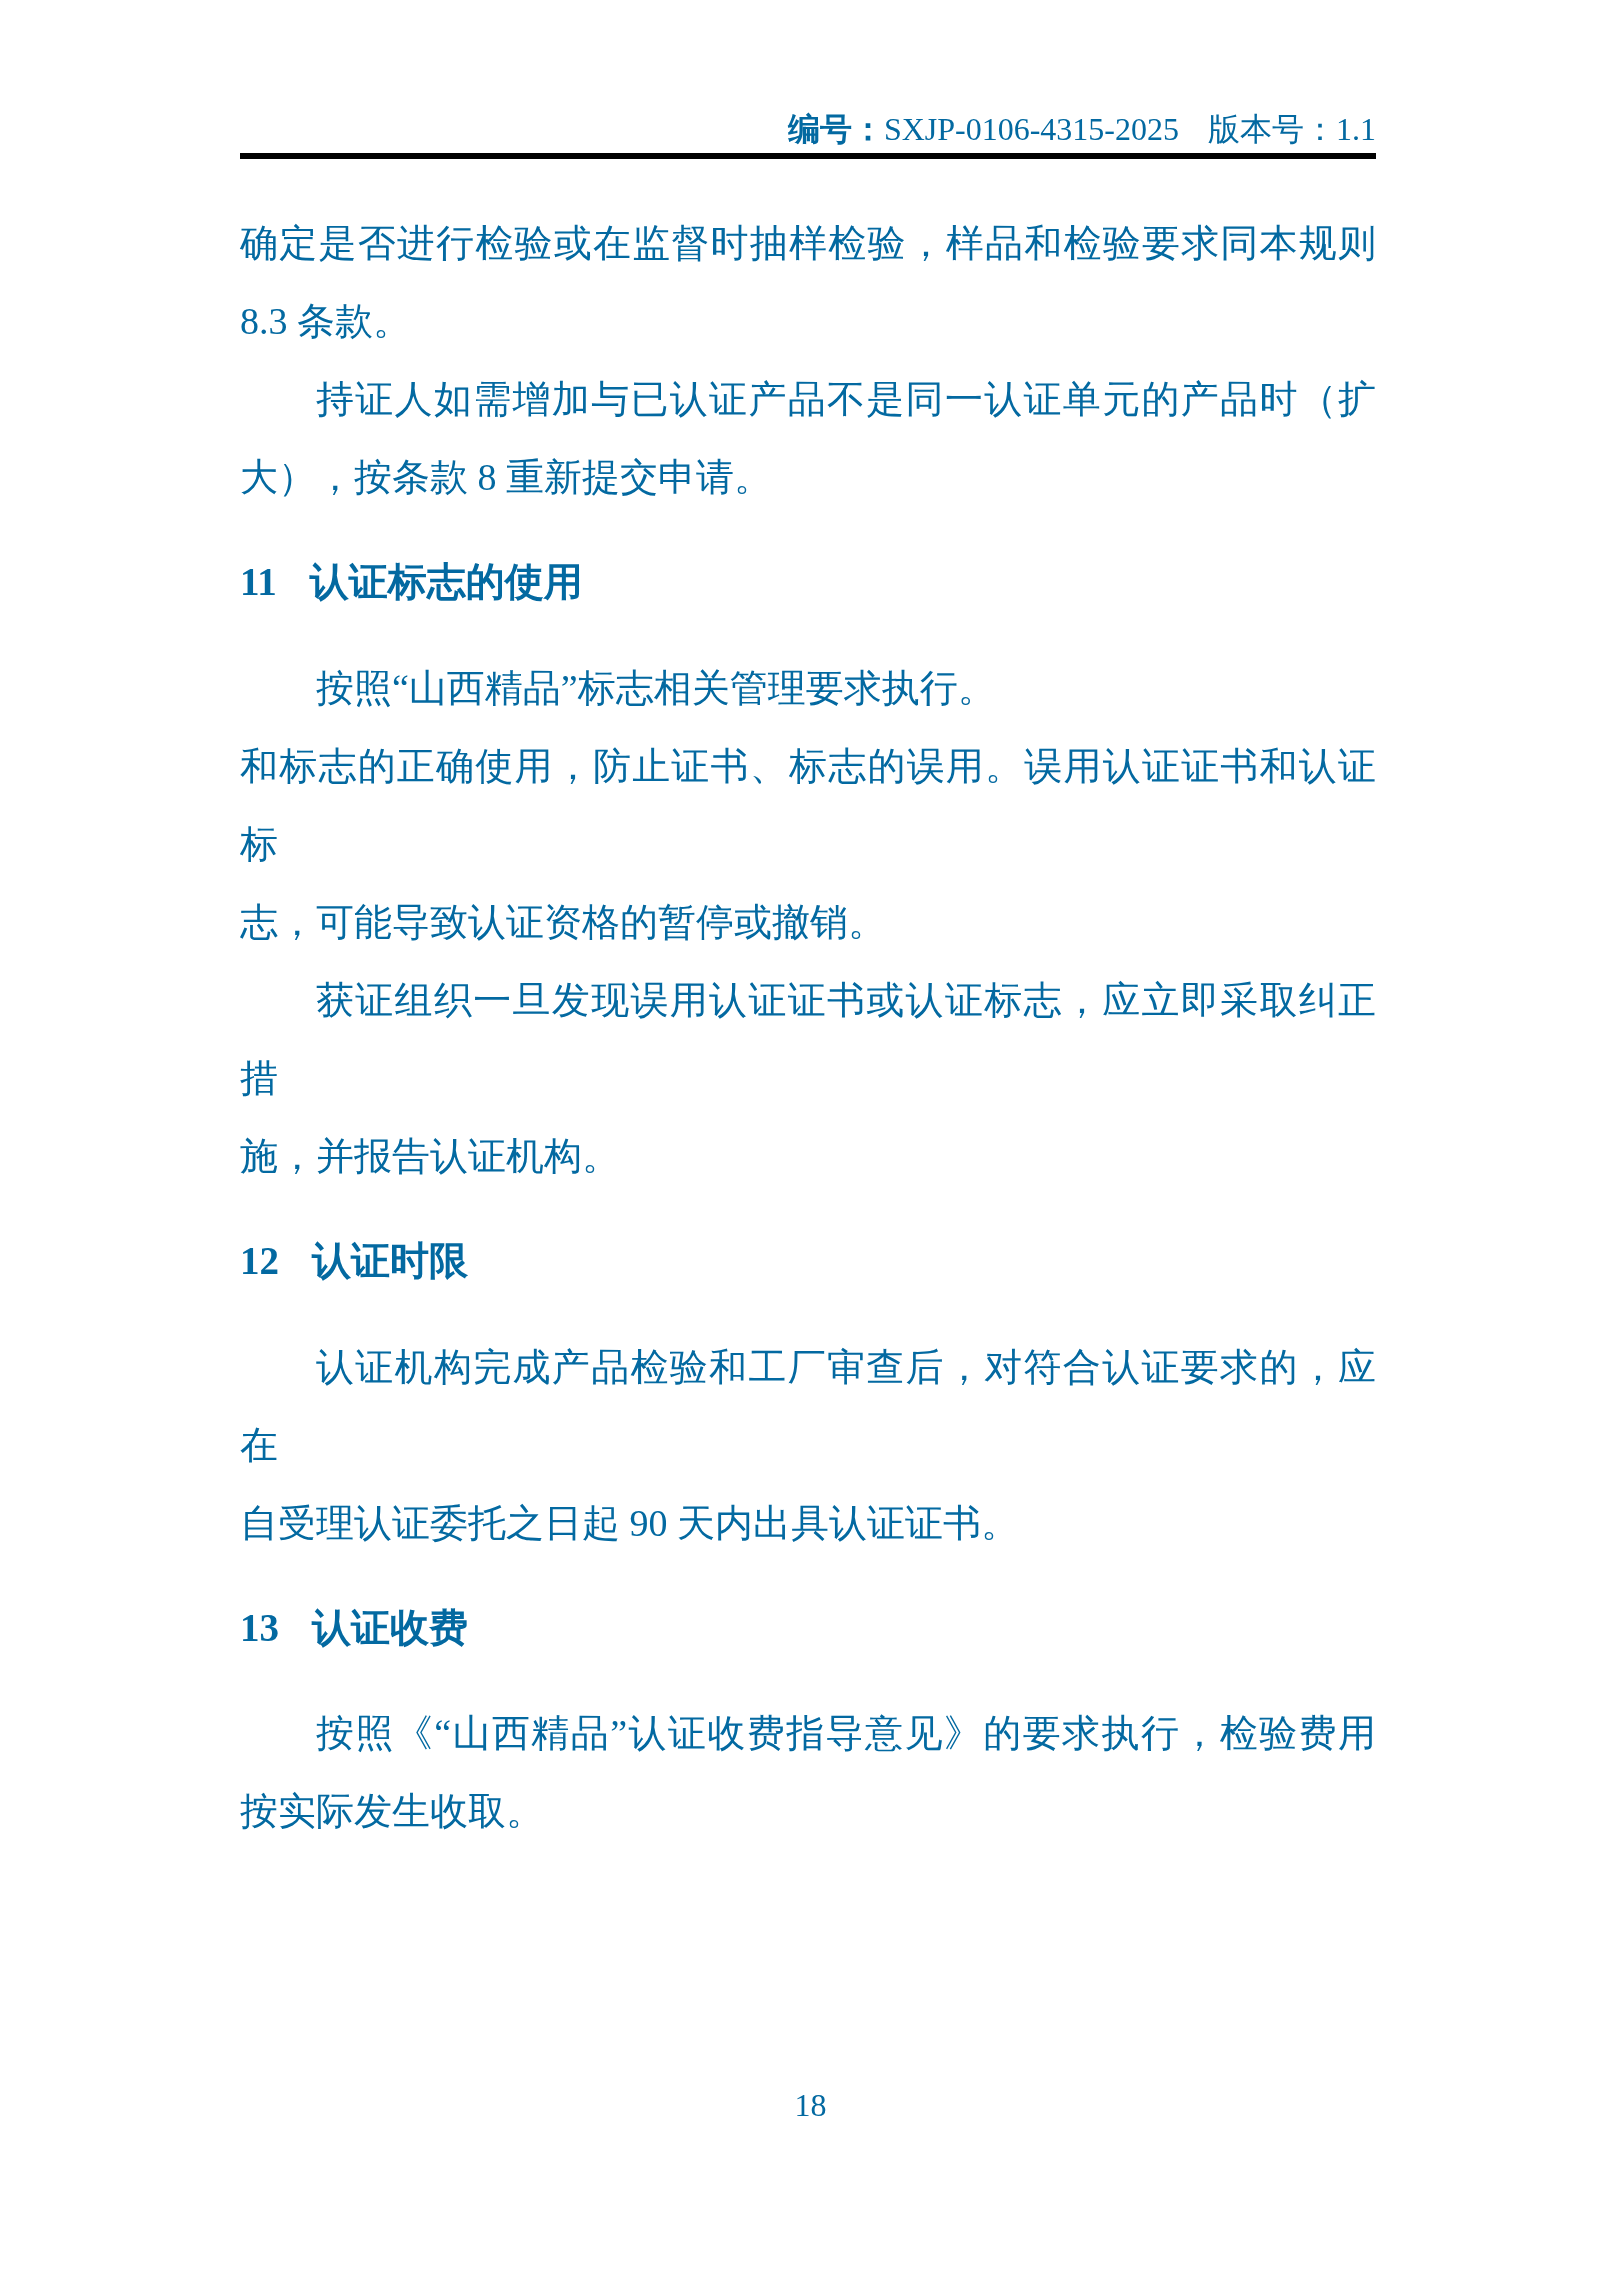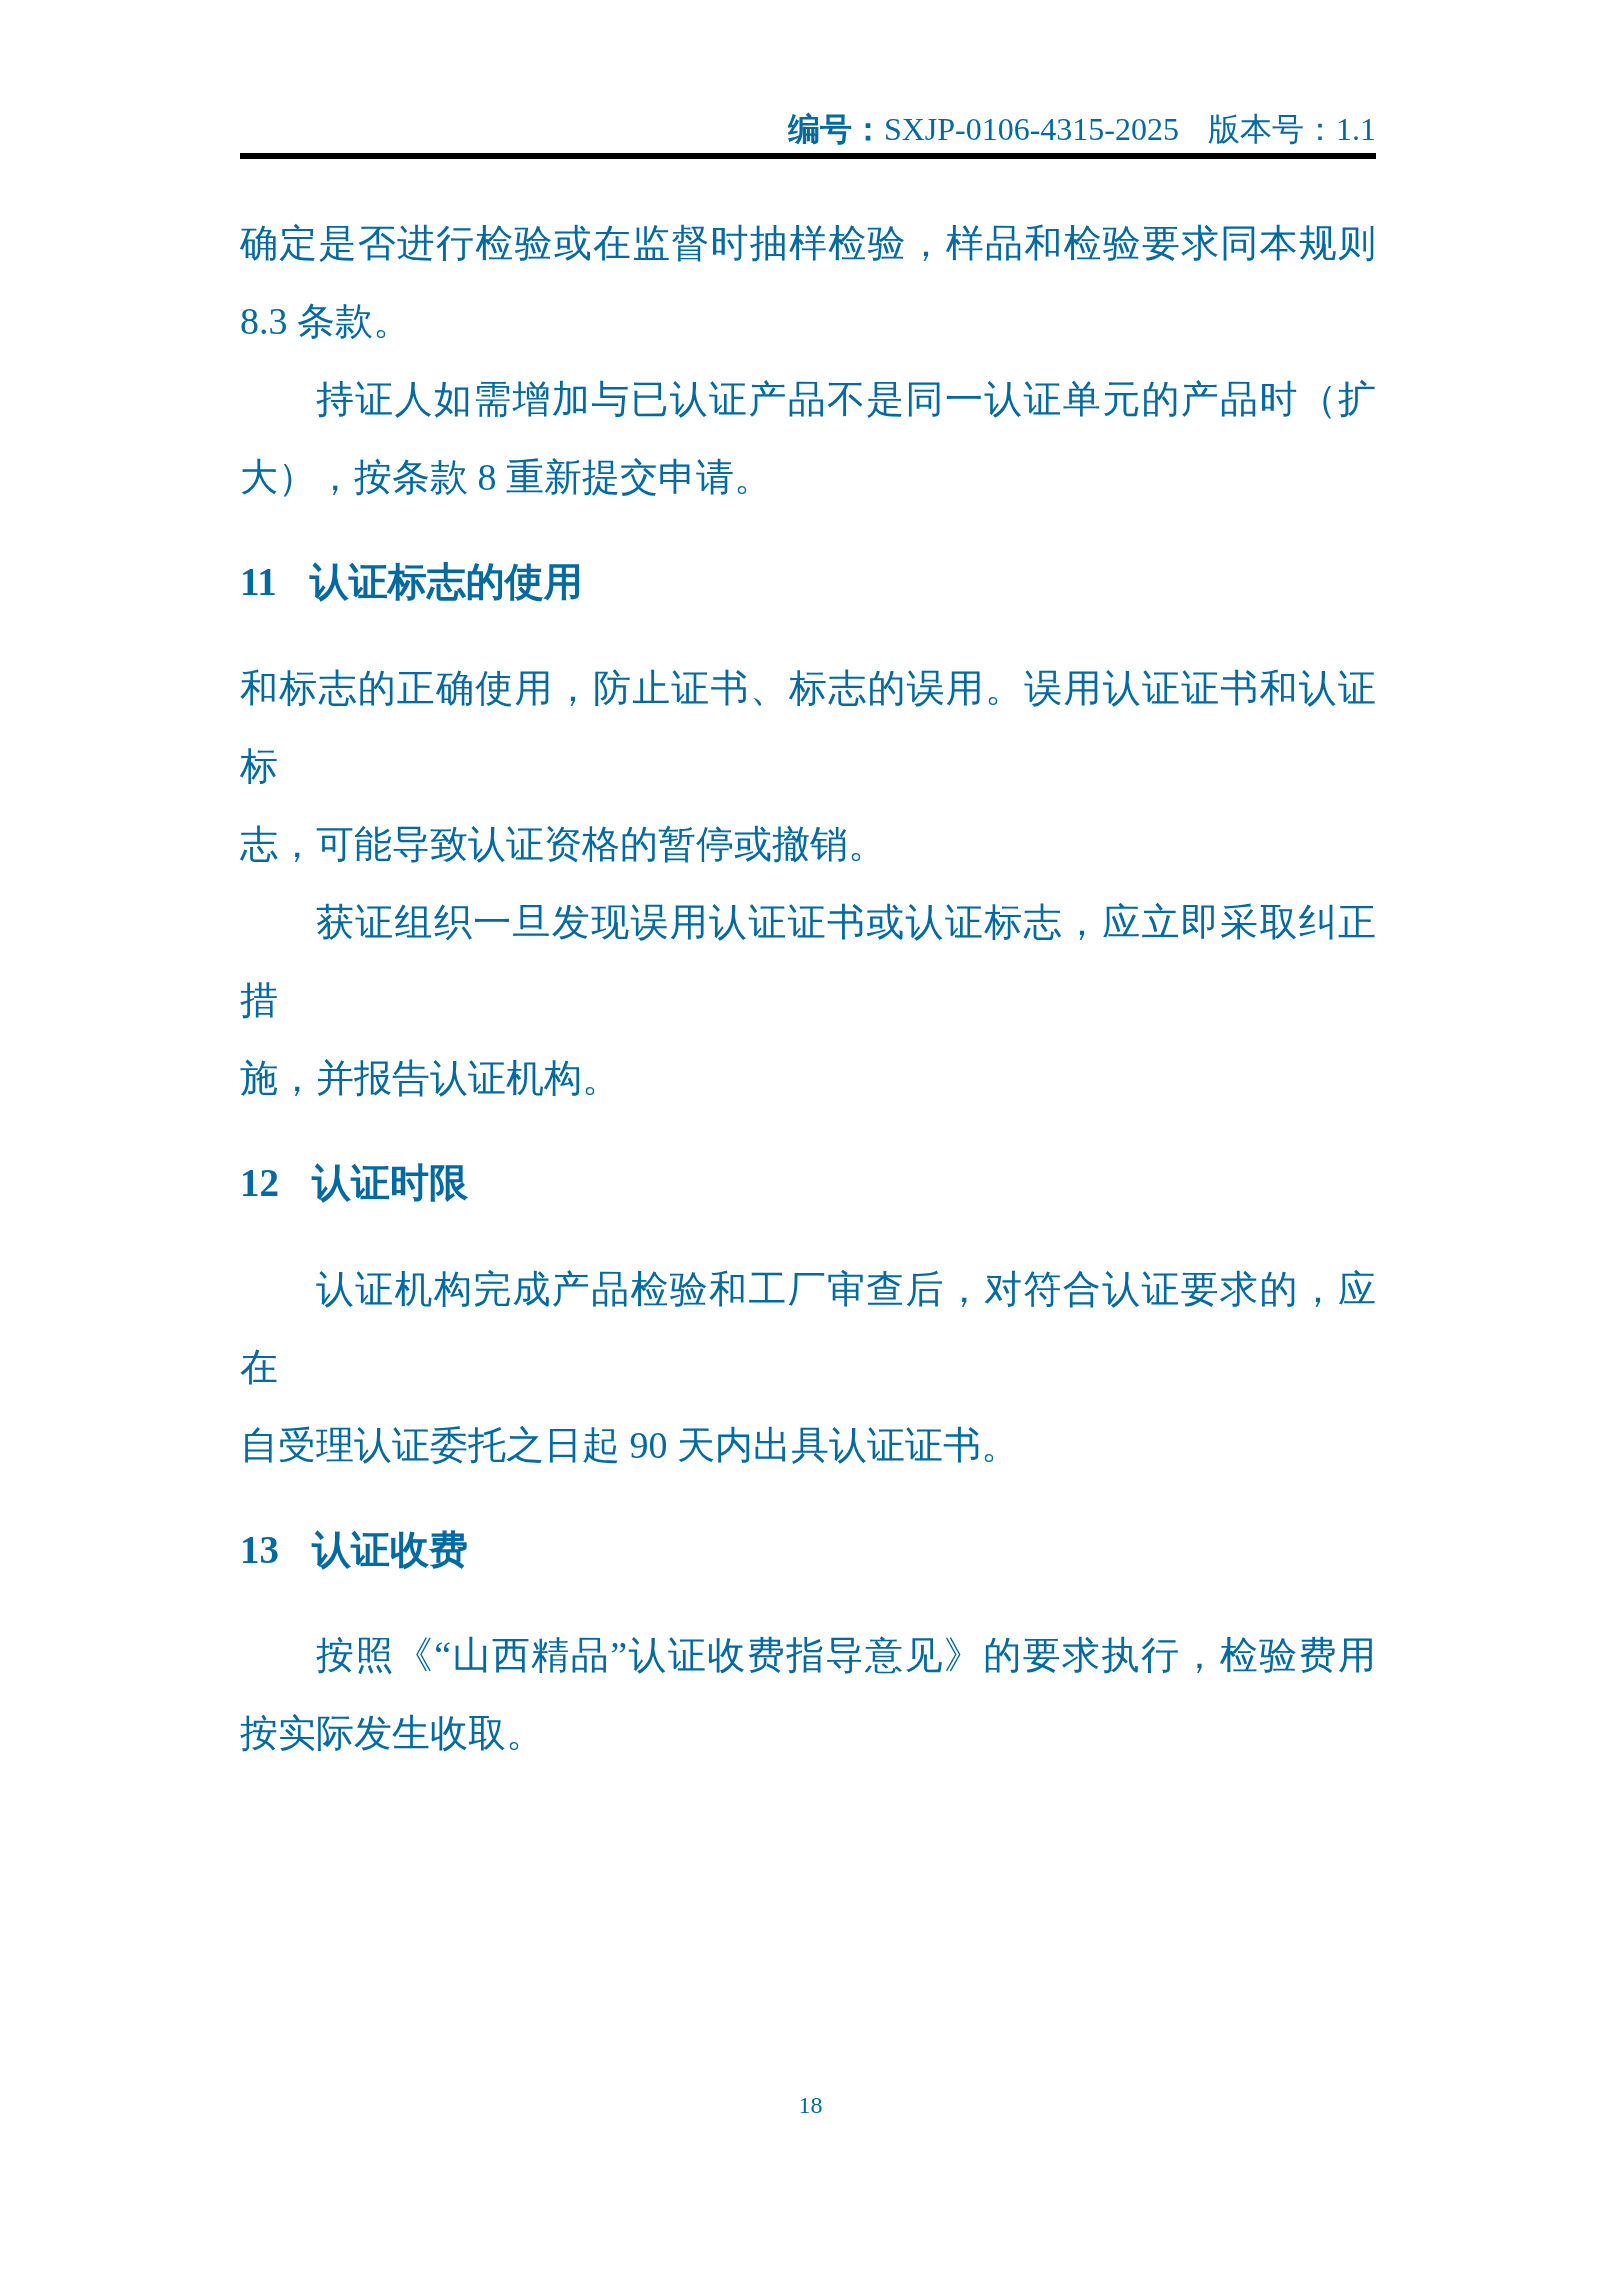--- a/index.html
+++ b/index.html
@@ -62,21 +62,21 @@
     line-height: 78px;
   }
   .heading .htext { margin-left: 33px; }
   
   .page-footer {
     position: absolute;
     top: 2084px;
     left: 0;
     width: 100%;
     text-align: center;
-    font-size: 24px;
+    font-size: 32px;
     line-height: 43px;
   }
 </style>
 </head>
 <body>
 
 <div class="page">
 
   <div class="page-header">
     <span class="hdr-label">编号：</span><span>SXJP-0106-4315-2025</span><span class="hdr-gap">版本号：</span><span>1.1</span>
@@ -87,20 +87,21 @@
   <main class="content">
 
     <p class="line full">确定是否进行检验或在监督时抽样检验，样品和检验要求同本规则</p>
     <p class="line">8.3 条款。</p>
 
     <p class="line full indent">持证人如需增加与已认证产品不是同一认证单元的产品时（扩</p>
     <p class="line">大），按条款 8 重新提交申请。</p>
 
     <h2 class="heading"><span>11</span><span class="htext">认证标志的使用</span></h2>
 
+    <p class="line indent">按照“山西精品”标志相关管理要求执行。</p>
 
     <p class="line full">和标志的正确使用，防止证书、标志的误用。误用认证证书和认证标</p>
     <p class="line">志，可能导致认证资格的暂停或撤销。</p>
 
     <p class="line full indent">获证组织一旦发现误用认证证书或认证标志，应立即采取纠正措</p>
     <p class="line">施，并报告认证机构。</p>
 
     <h2 class="heading"><span>12</span><span class="htext">认证时限</span></h2>
 
     <p class="line full indent">认证机构完成产品检验和工厂审查后，对符合认证要求的，应在</p>

